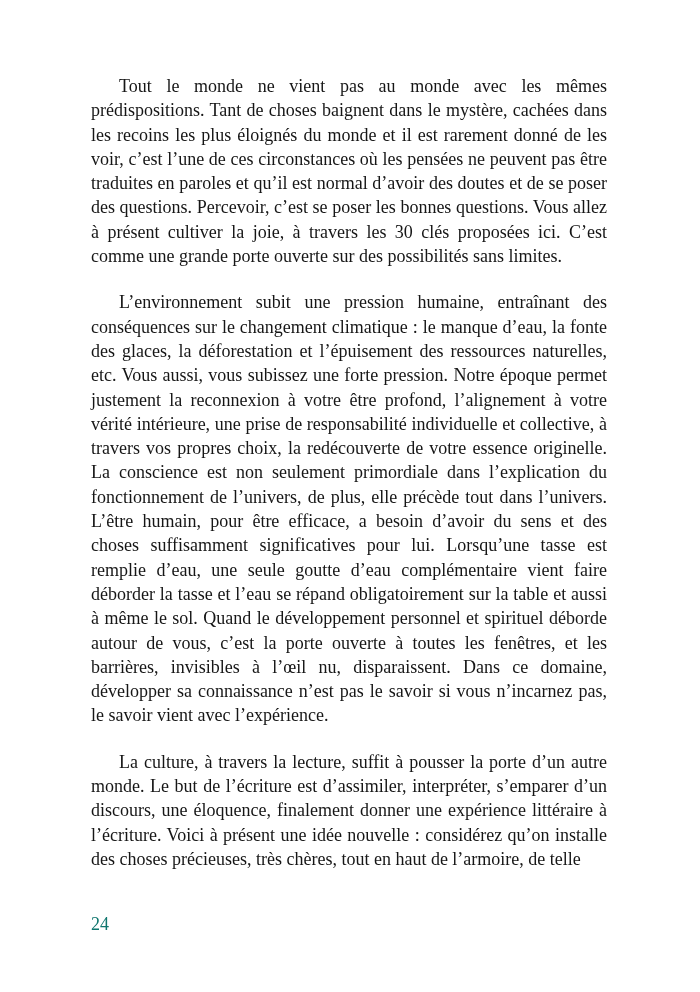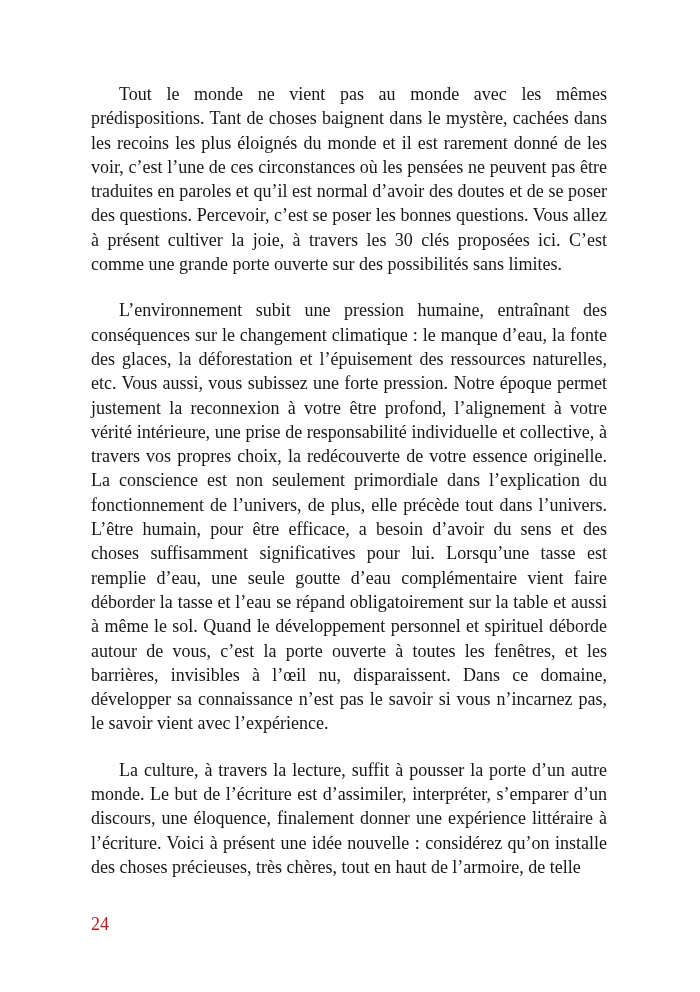--- a/index.html
+++ b/index.html
@@ -20,33 +20,33 @@
     left: 91px;
     top: 74px;
     width: 516px;
     font-size: 18px;
     line-height: 24.3px;
     text-align: justify;
     color: #161616;
     -webkit-font-smoothing: antialiased;
   }
   .text-block p {
-    margin: 8px 0 22px 0;
+    margin: 0 0 22px 0;
     text-indent: 28px;
   }
   .text-block p:last-child {
     margin-bottom: 0;
   }
   .page-number {
     position: absolute;
     left: 91px;
     top: 912px;
     font-size: 18px;
     line-height: 24.3px;
-    color: #b91c1c;
+    color: #0f766e;
   }
 </style>
 </head>
 <body>
 
 <div class="page">
   <div class="text-block">
     <p>Tout le monde ne vient pas au monde avec les mêmes prédispositions. Tant de choses baignent dans le mystère, cachées dans les recoins les plus éloignés du monde et il est rarement donné de les voir, c’est l’une de ces circonstances où les pensées ne peuvent pas être traduites en paroles et qu’il est normal d’avoir des doutes et de se poser des questions. Percevoir, c’est se poser les bonnes questions. Vous allez à présent cultiver la joie, à travers les 30 clés proposées ici. C’est comme une grande porte ouverte sur des possibilités sans limites.</p>
     <p>L’environnement subit une pression humaine, entraînant des conséquences sur le changement climatique&nbsp;: le manque d’eau, la fonte des glaces, la déforestation et l’épuisement des ressources naturelles, etc. Vous aussi, vous subissez une forte pression. Notre époque permet justement la reconnexion à votre être profond, l’alignement à votre vérité intérieure, une prise de responsabilité individuelle et collective, à travers vos propres choix, la redécouverte de votre essence originelle. La conscience est non seulement primordiale dans l’explication du fonctionnement de l’univers, de plus, elle précède tout dans l’univers. L’être humain, pour être efficace, a besoin d’avoir du sens et des choses suffisamment significatives pour lui. Lorsqu’une tasse est remplie d’eau, une seule goutte d’eau complémentaire vient faire déborder la tasse et l’eau se répand obligatoirement sur la table et aussi à même le sol. Quand le développement personnel et spirituel déborde autour de vous, c’est la porte ouverte à toutes les fenêtres, et les barrières, invisibles à l’œil nu, disparaissent. Dans ce domaine, développer sa connaissance n’est pas le savoir si vous n’incarnez pas, le savoir vient avec l’expérience.</p>
     <p>La culture, à travers la lecture, suffit à pousser la porte d’un autre monde. Le but de l’écriture est d’assimiler, interpréter, s’emparer d’un discours, une éloquence, finalement donner une expérience littéraire à l’écriture. Voici à présent une idée nouvelle&nbsp;: considérez qu’on installe des choses précieuses, très chères, tout en haut de l’armoire, de telle</p>

